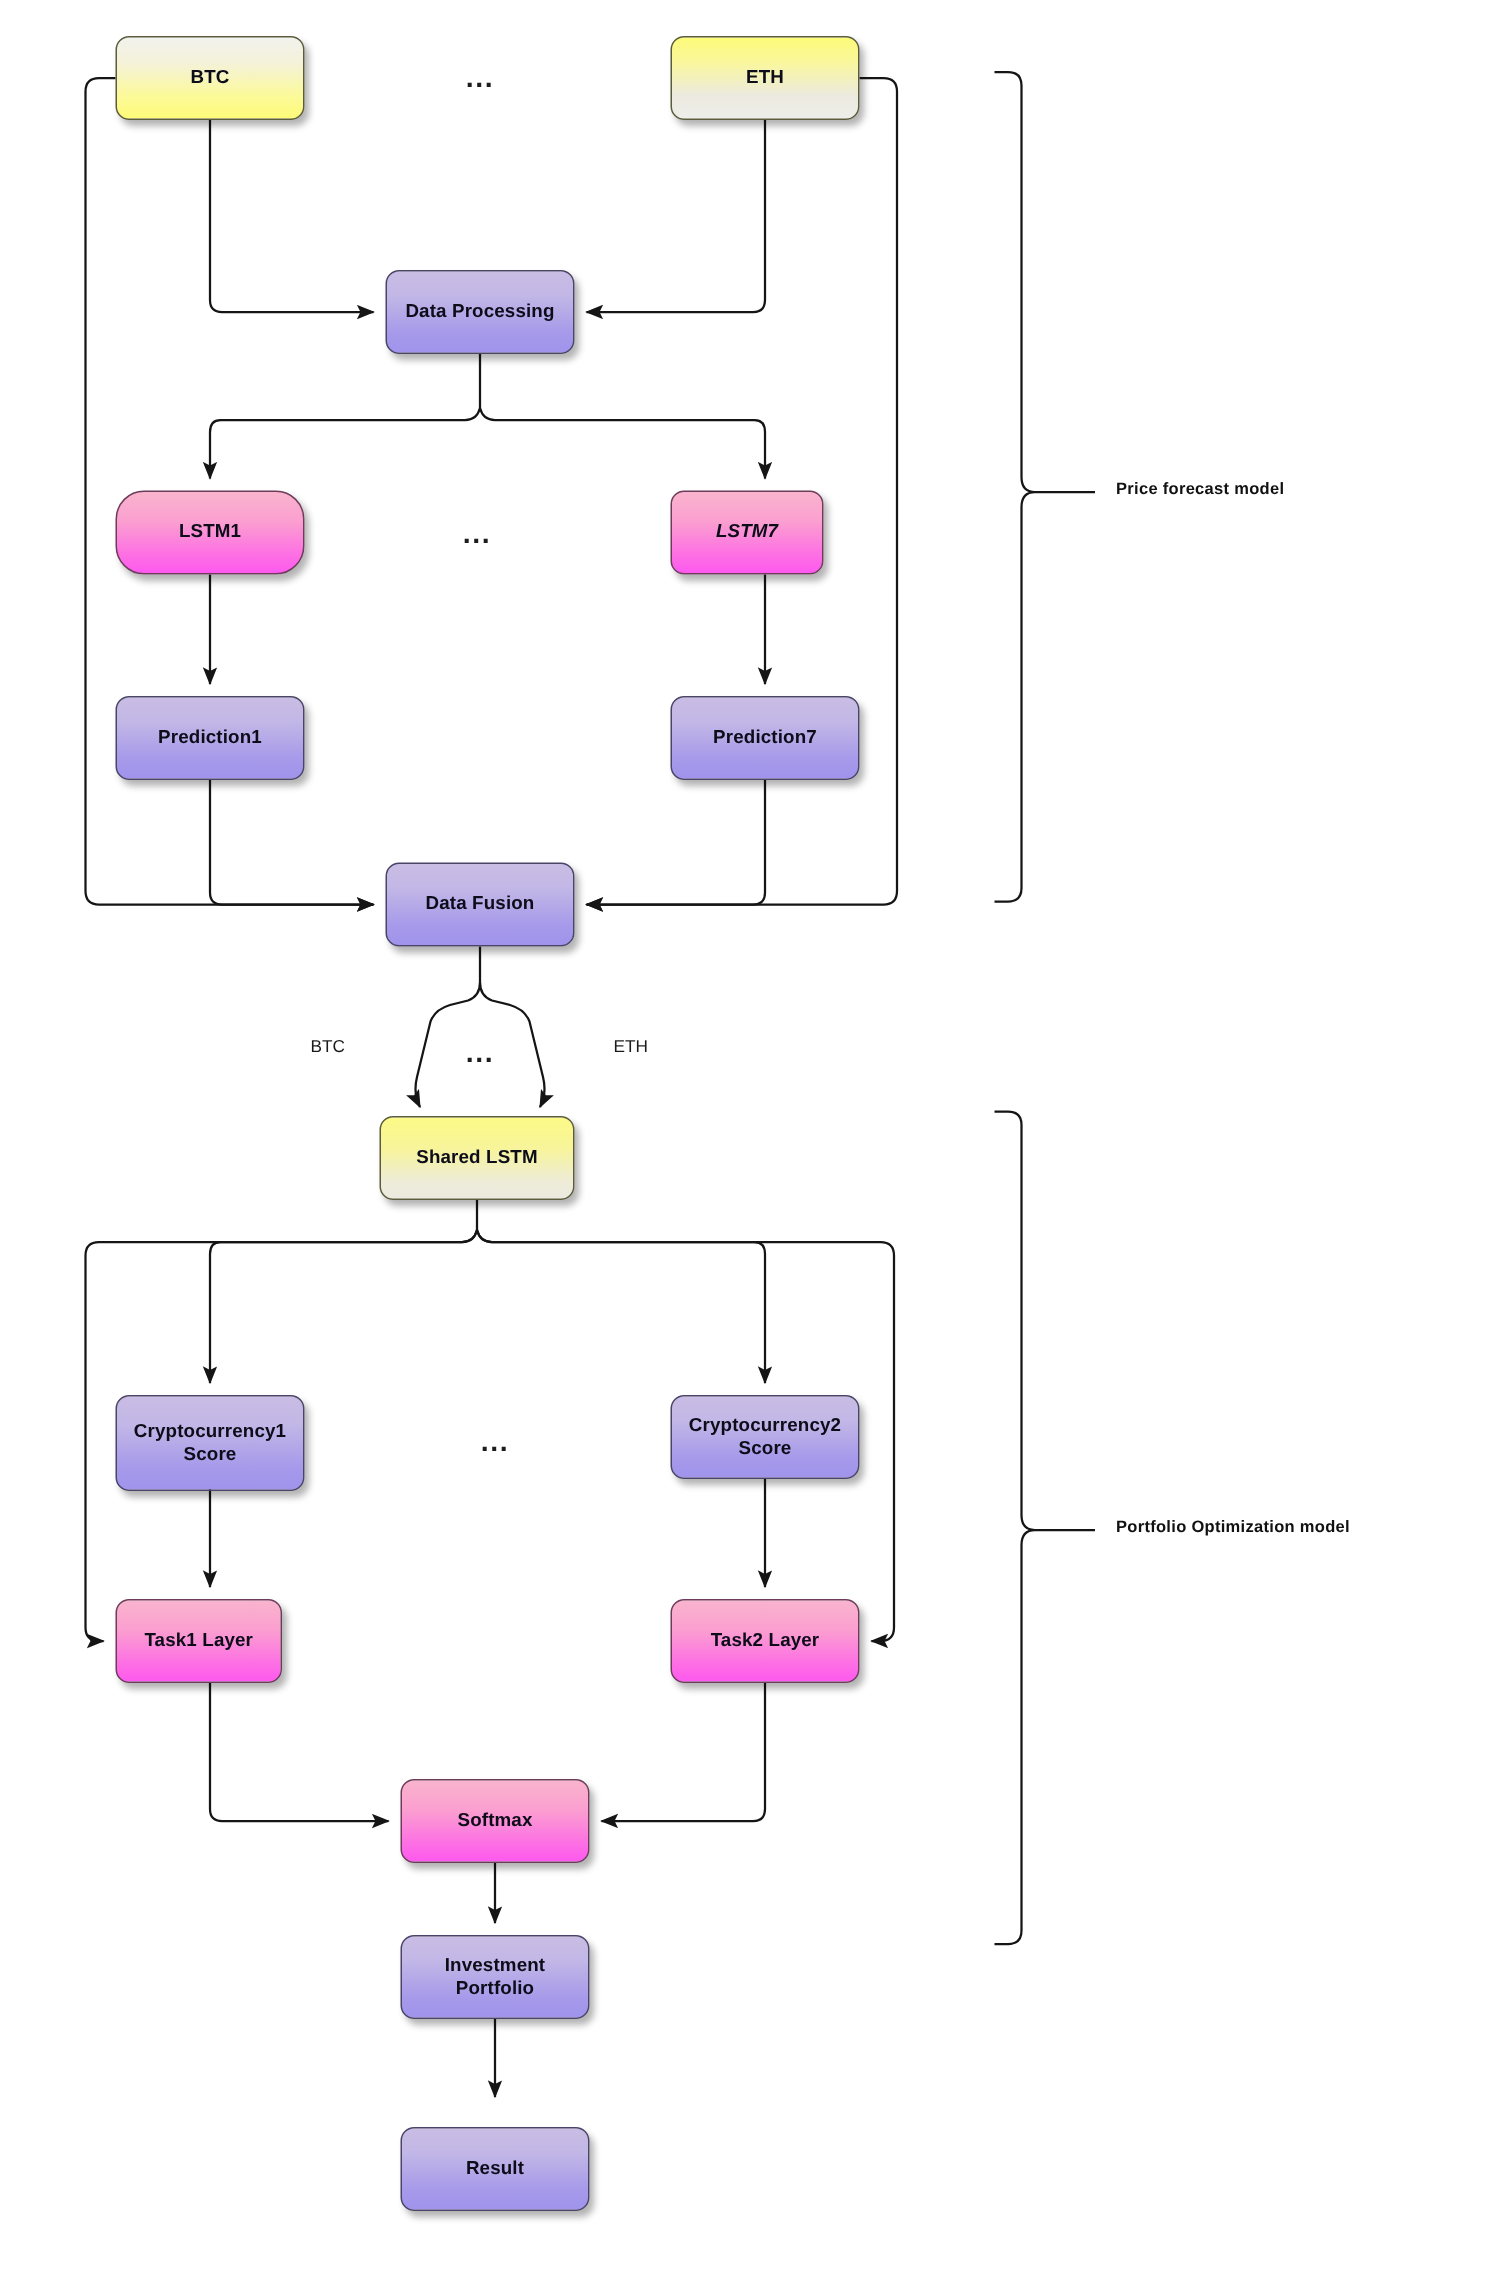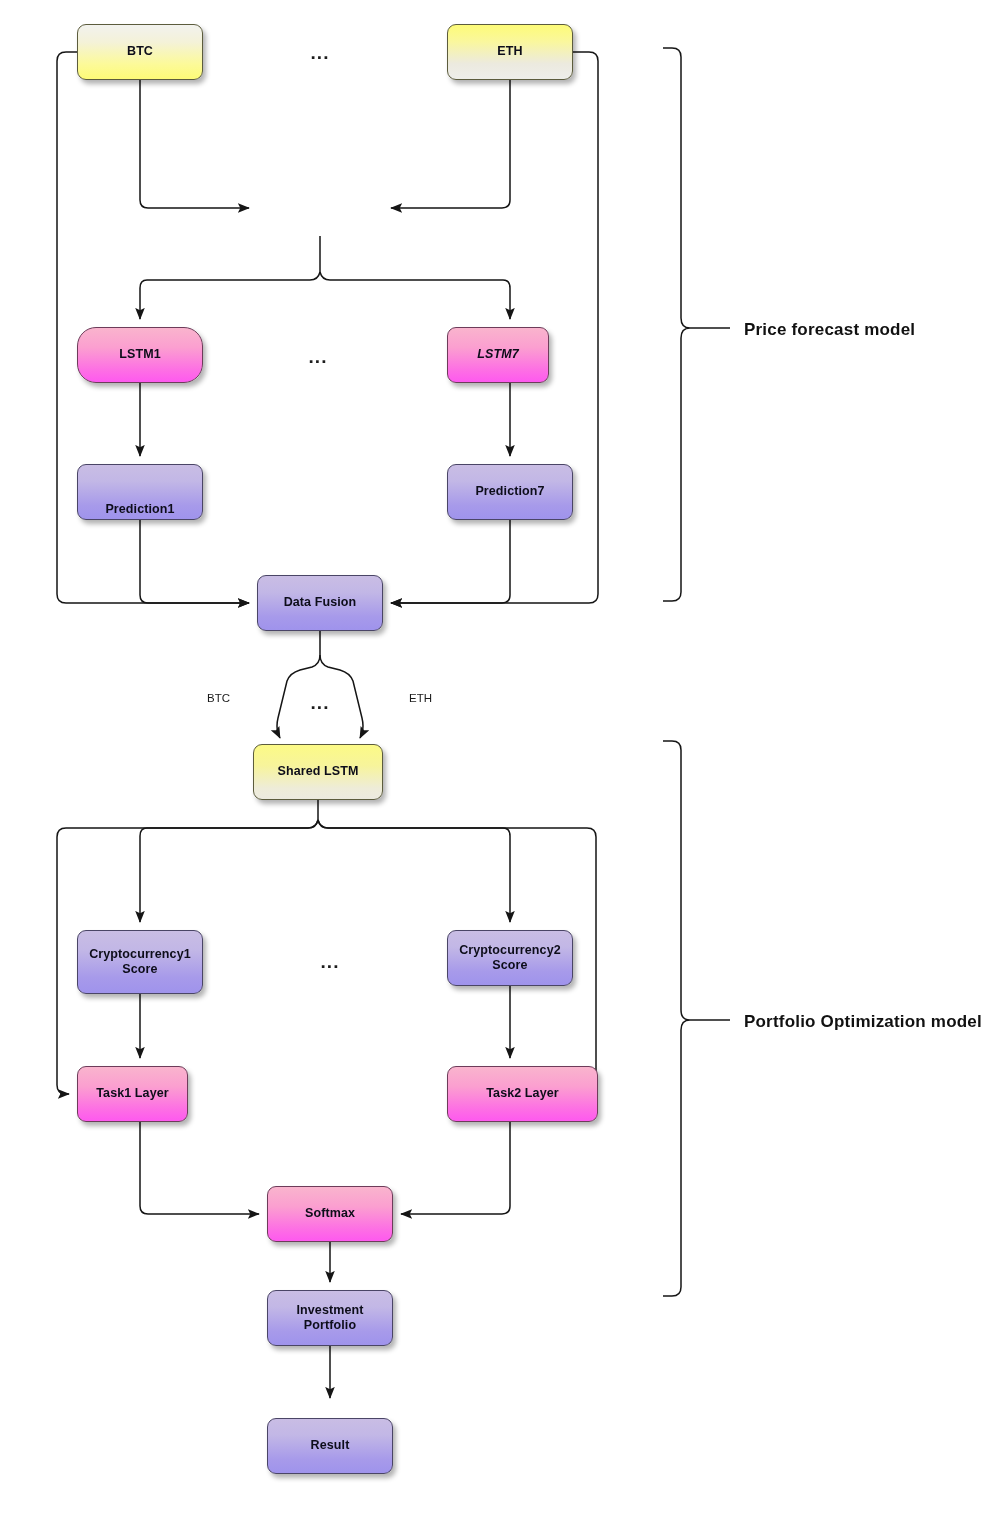--- a/index.html
+++ b/index.html
@@ -73,21 +73,21 @@
     position: absolute;
     font-size: 19px;
     font-weight: bold;
     color: #1c1c1c;
     letter-spacing: 1px;
     white-space: nowrap;
     transform: translate(-50%, -50%);
   }
   .bracket-label {
     position: absolute;
-    font-size: 17px;
+    font-size: 11px;
     font-weight: bold;
     color: #111111;
     white-space: nowrap;
     letter-spacing: 0.2px;
   }
 </style>
 </head>
 <body>
 
 <div id="canvas">
@@ -146,30 +146,33 @@
   </svg>
 
   <div class="node node-yellow-down" style="left:77px; top:24px; width:126px; height:56px;">
     <span>BTC</span>
   </div>
 
   <div class="node node-yellow-up" style="left:447px; top:24px; width:126px; height:56px;">
     <span>ETH</span>
   </div>
 
+  <div class="node node-purple" style="left:257px; top:180px; width:126px; height:56px;">
+    <span>Data Processing</span>
+  </div>
 
   <div class="node node-pink" style="left:77px; top:327px; width:126px; height:56px;border-radius:19px;">
     <span>LSTM1</span>
   </div>
 
   <div class="node node-pink" style="left:447px; top:327px; width:102px; height:56px;font-style:italic;">
     <span>LSTM7</span>
   </div>
 
-  <div class="node node-purple" style="left:77px; top:464px; width:126px; height:56px;align-items:flex-end;">
+  <div class="node node-purple" style="left:77px; top:464px; width:126px; height:56px;">
     <span>Prediction1</span>
   </div>
 
   <div class="node node-purple" style="left:447px; top:464px; width:126px; height:56px;">
     <span>Prediction7</span>
   </div>
 
   <div class="node node-purple" style="left:257px; top:575px; width:126px; height:56px;">
     <span>Data Fusion</span>
   </div>
@@ -185,21 +188,21 @@
 
   <div class="node node-purple" style="left:447px; top:930px; width:126px; height:56px; white-space:pre-line;">
     <span style="white-space:pre-line;">Cryptocurrency2
 Score</span>
   </div>
 
   <div class="node node-pink" style="left:77px; top:1066px; width:111px; height:56px;">
     <span>Task1 Layer</span>
   </div>
 
-  <div class="node node-pink" style="left:447px; top:1066px; width:151px; height:56px;">
+  <div class="node node-pink" style="left:447px; top:1066px; width:126px; height:56px;">
     <span>Task2 Layer</span>
   </div>
 
   <div class="node node-pink" style="left:267px; top:1186px; width:126px; height:56px;">
     <span>Softmax</span>
   </div>
 
   <div class="node node-purple" style="left:267px; top:1290px; width:126px; height:56px; white-space:pre-line;">
     <span style="white-space:pre-line;">Investment
 Portfolio</span>

